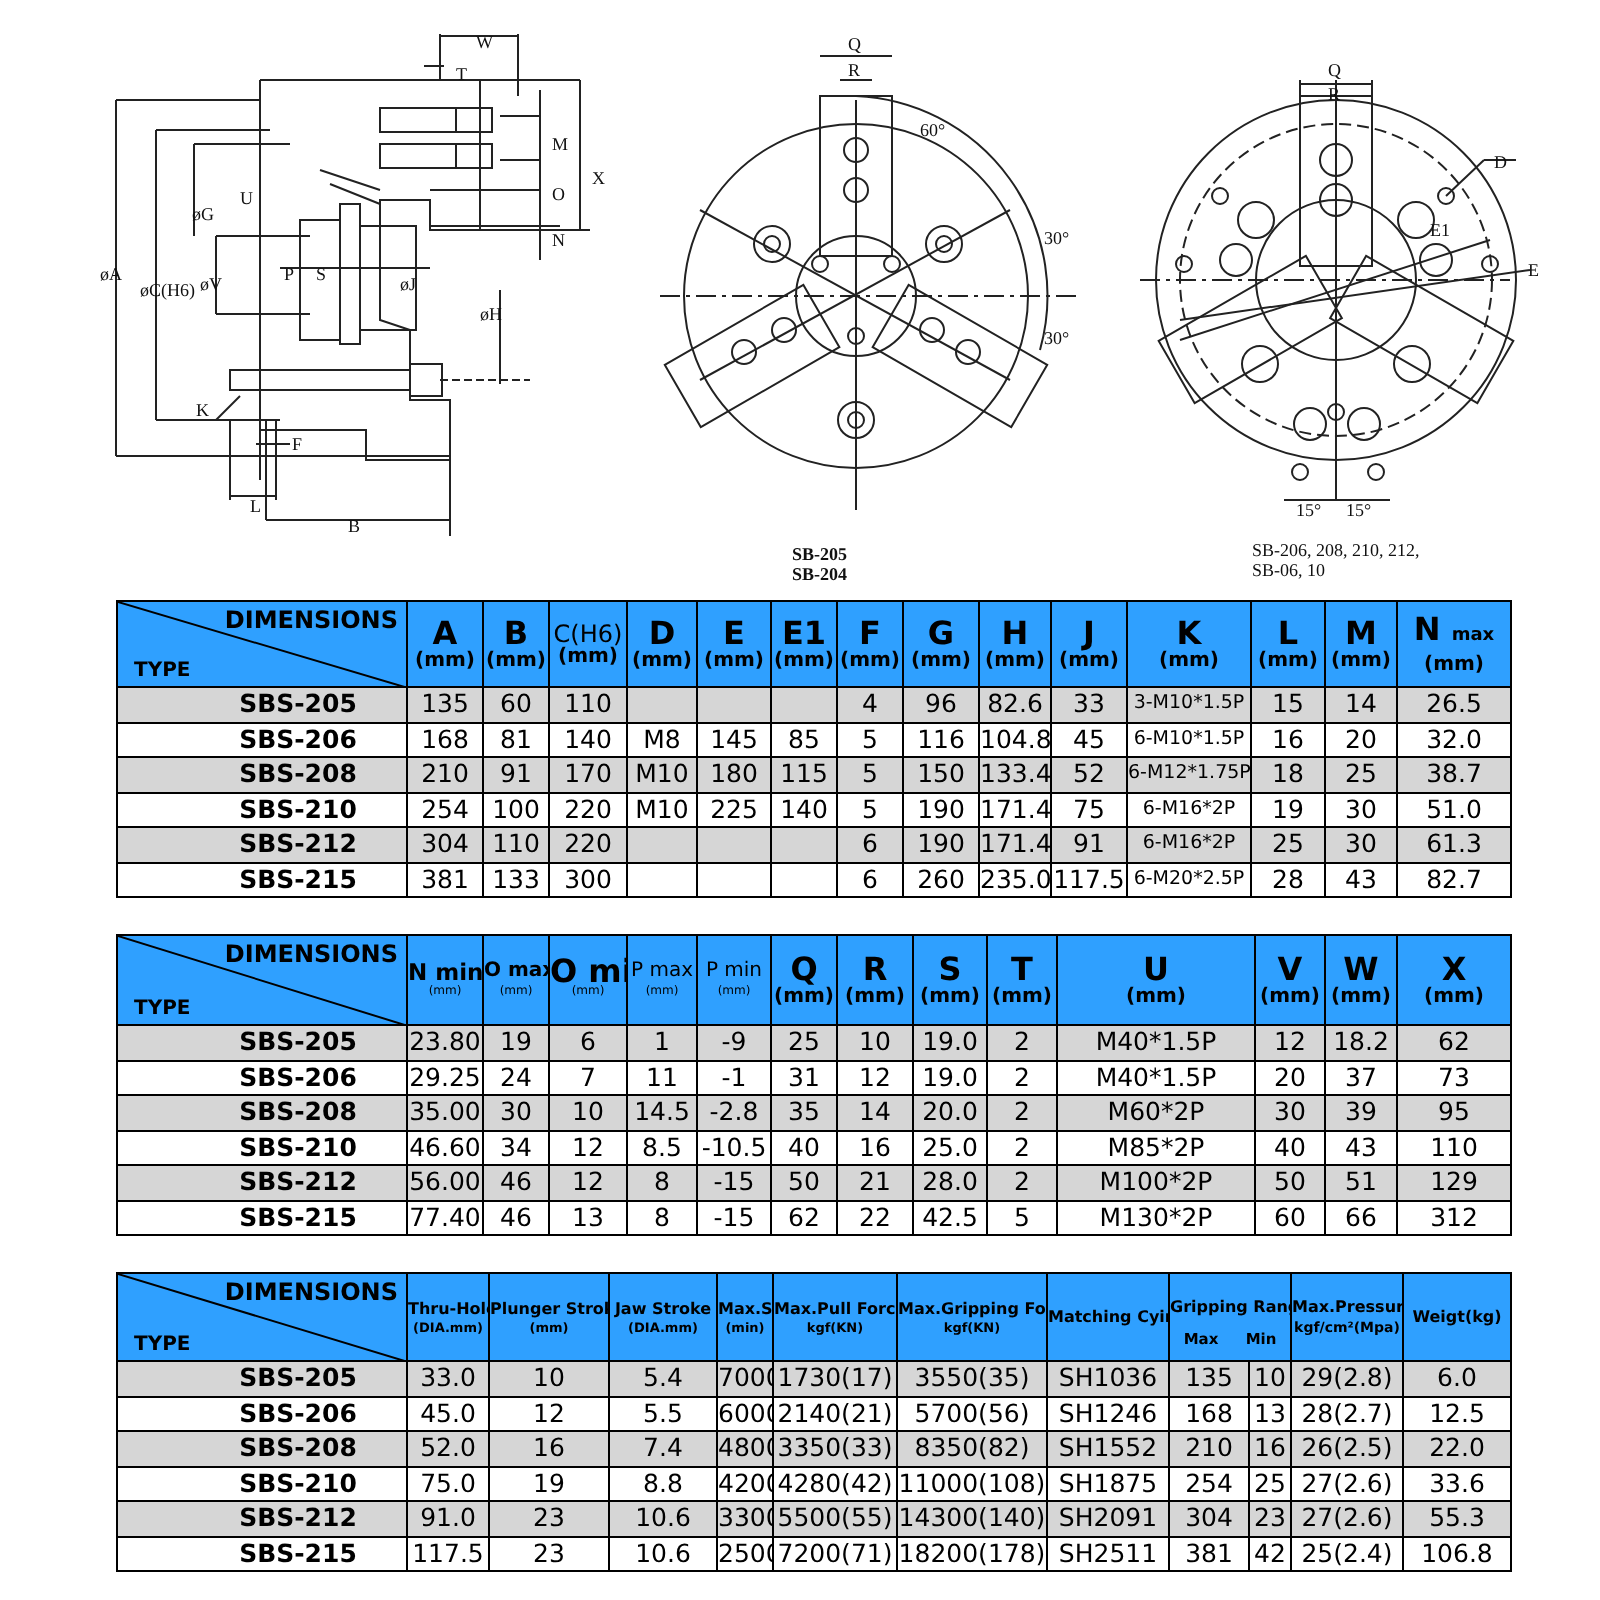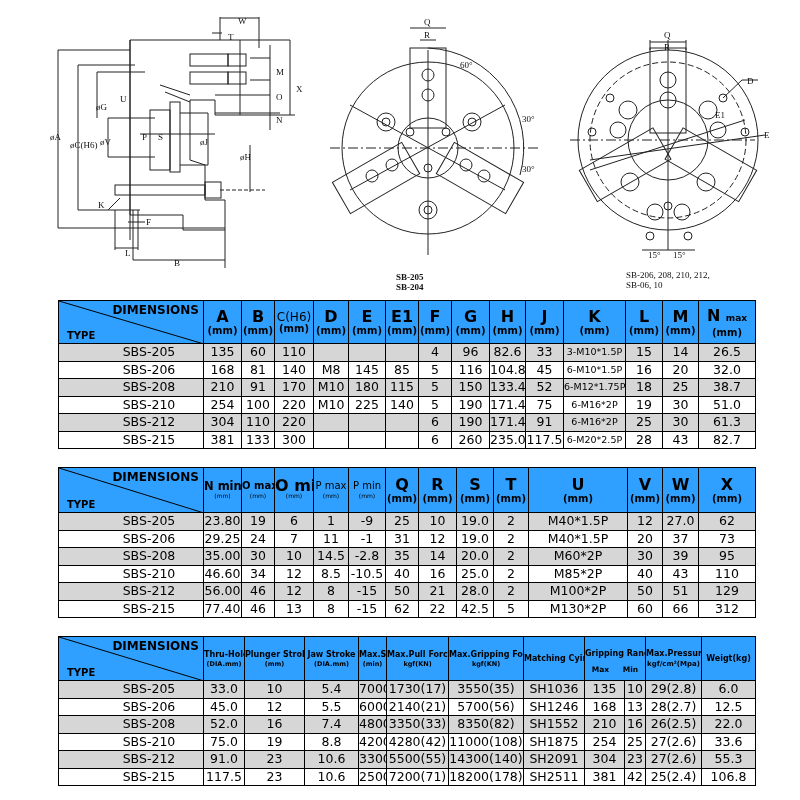--- a/index.html
+++ b/index.html
@@ -6,21 +6,21 @@
   body { width:800px; height:800px; position:relative; overflow:hidden; font-family:"Liberation Sans", sans-serif; color:#000; }
   .drawing { position:absolute; }
   .drawing svg { display:block; }
   .caption { position:absolute; font-family:"Liberation Serif", serif; font-size:9px; line-height:10px; color:#111; }
   table.spec { position:absolute; left:58px; border-collapse:collapse; table-layout:fixed; font-family:"DejaVu Sans", sans-serif; }
   table.spec td, table.spec th { border:1.5px solid #000; padding:0; text-align:center; overflow:hidden; white-space:nowrap; }
   table.spec thead th { background:#2fa0ff; color:#000; font-weight:bold; vertical-align:middle; }
   table.spec tbody td { font-size:12.5px; font-weight:normal; height:16.5px; line-height:16px; }
   table.spec tbody tr.odd td { background:#d6d6d6; }
   table.spec tbody tr.even td { background:#ffffff; }
-  table.spec tbody td.type { font-weight:normal; font-size:12.5px;padding-left:36px; }
+  table.spec tbody td.type { font-weight:bold; font-size:12.5px;padding-left:36px; }
   th.corner { position:relative; text-align:left; }
   th.corner .dim { position:absolute; right:4px; top:2px; font-size:12px; font-weight:bold; }
   th.corner .typ { position:absolute; left:8px; bottom:2px; font-size:10px; font-weight:bold; }
   th.corner svg { position:absolute; left:0; top:0; }
   .hbig { font-size:16px; line-height:17px; display:block; }
   .hunit { font-size:10px; line-height:11px; display:block; font-weight:bold; }
   .hmed { font-size:11px; line-height:12px; display:block; }
   .hsmall { font-size:8px; line-height:10px; display:block; }
   .htiny { font-size:6px; line-height:8px; display:block; font-weight:normal; }
   .hsub { font-size:6.5px; line-height:8px; display:block; }
@@ -491,21 +491,21 @@
         <td>19</td>
         <td>6</td>
         <td>1</td>
         <td>-9</td>
         <td>25</td>
         <td>10</td>
         <td>19.0</td>
         <td>2</td>
         <td>M40*1.5P</td>
         <td>12</td>
-        <td>27.0</td>
+        <td>18.2</td>
         <td>62</td>
     </tr>
     <tr class="even">
       <td class="type">SBS-206</td>
         <td>29.25</td>
         <td>24</td>
         <td>7</td>
         <td>11</td>
         <td>-1</td>
         <td>31</td>

